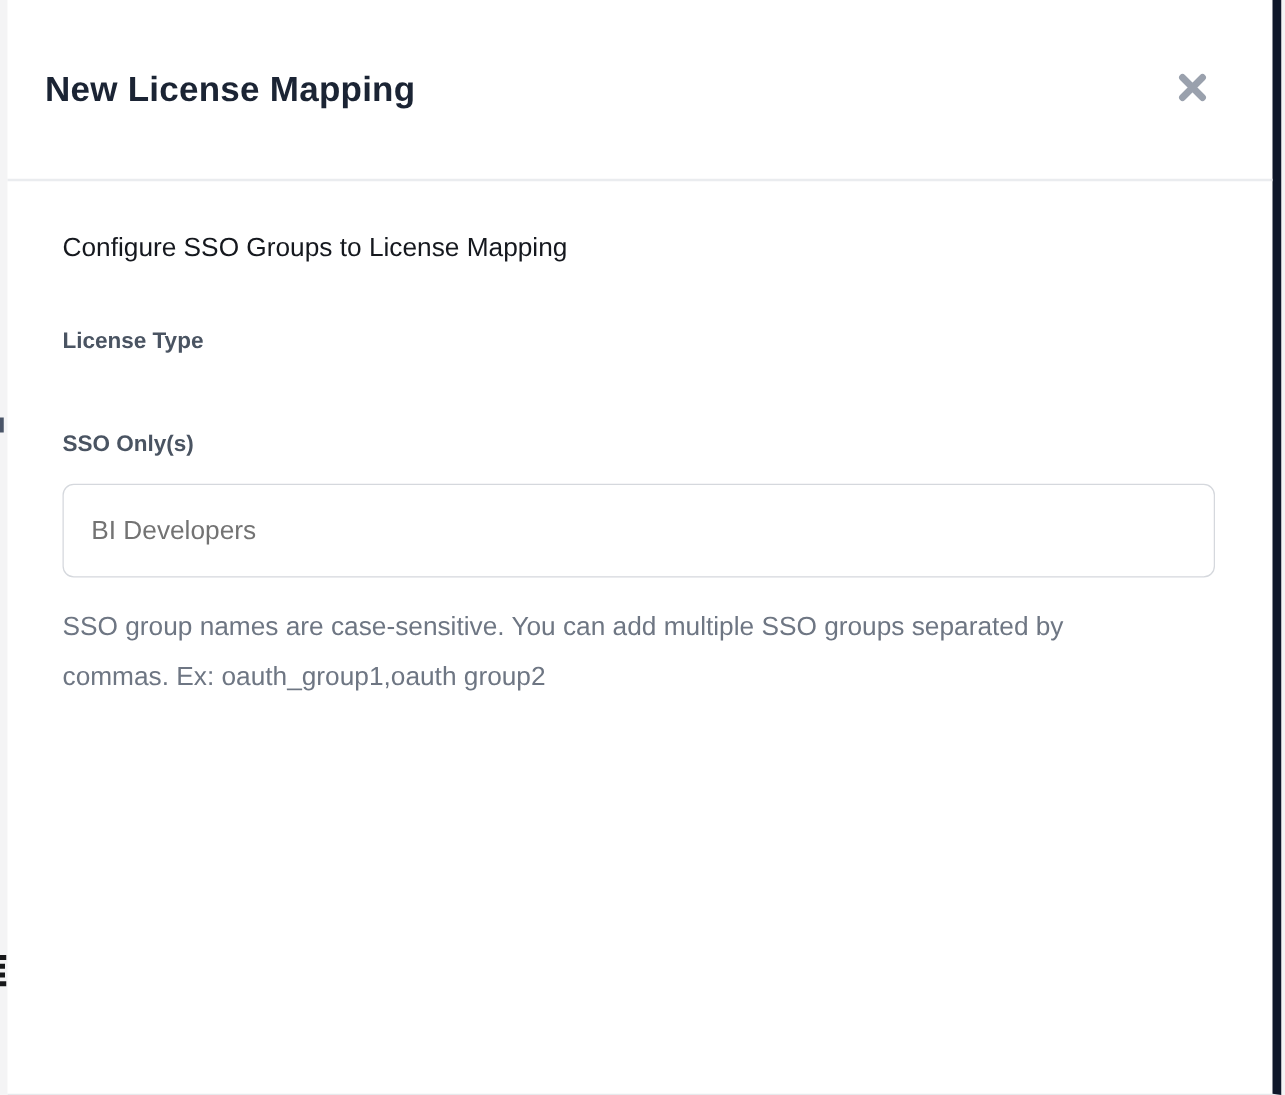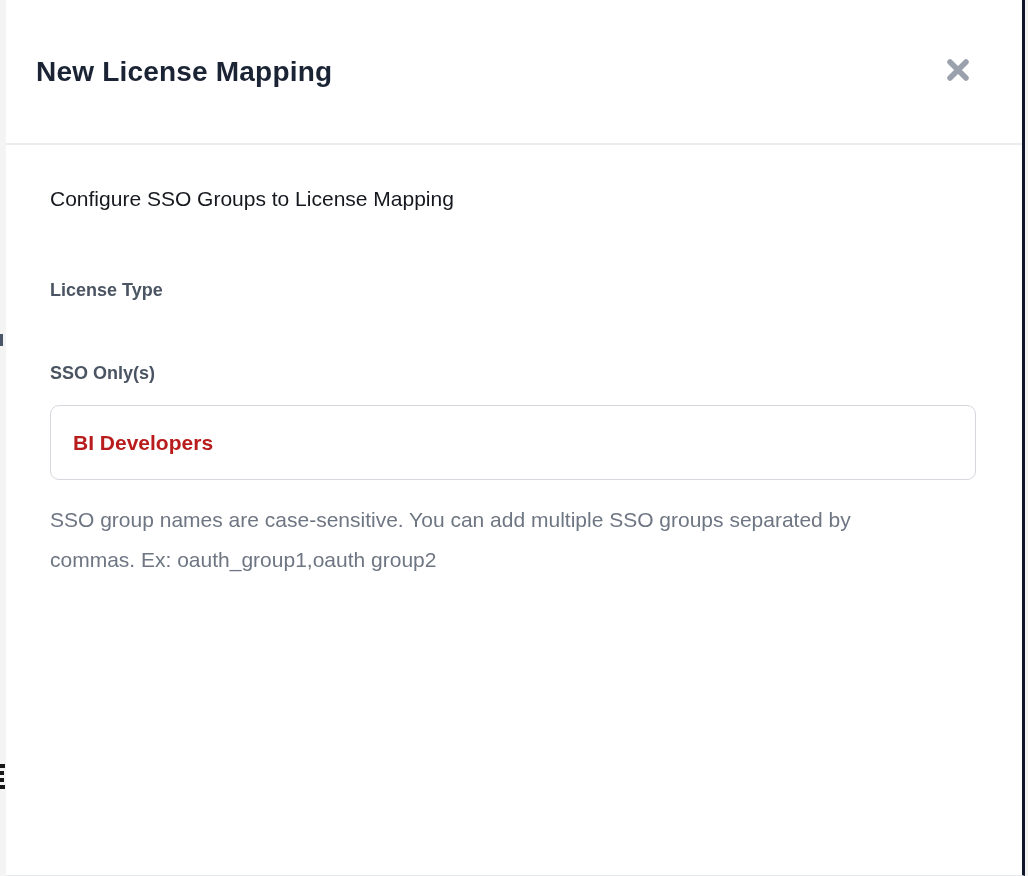--- a/index.html
+++ b/index.html
@@ -18,21 +18,21 @@
   .frag-d1 { top: 764px; }
   .frag-d2 { top: 771px; width: 4px; }
   .frag-d3 { top: 778px; width: 4px; }
   .frag-d4 { top: 785px; }
 
   .modal {
     position: absolute;
     left: 6px; top: 0;
     width: 1019px; height: 876px;
     background: #ffffff;
-    border-right: 3px solid #0f172a;
+    border-right: 7px solid #0f172a;
     border-bottom: 1px solid #e7e9ec;
     z-index: 2;
   }
 
   .modal-header {
     height: 145px;
     border-bottom: 2px solid #eaecef;
     display: flex;
     align-items: center;
     justify-content: space-between;
@@ -56,21 +56,21 @@
     margin-top: 42px;
     font-size: 21px;
     color: #15181e;
   }
 
   .field-label {
     font-size: 18px;
     font-weight: 700;
     color: #4a5462;
   }
-  .label-license { margin-top: 69px; }
+  .label-license { margin-top: 51px; }
   .label-sso { margin-top: 62px; }
 
   .control {
     margin-top: 21px;
     height: 75px;
     width: 100%;
     border: 1px solid #d5d8dd;
     border-radius: 9px;
     background: #ffffff;
     display: flex;
@@ -78,25 +78,24 @@
     padding: 0 24px 0 22px;
     font-size: 21px;
     color: #242b39;
   }
   .select-box { justify-content: space-between; cursor: pointer; }
   .select-box .chevron { flex: 0 0 auto; margin-right: 12px; }
 
   .text-input {
     font-family: "Liberation Sans", "DejaVu Sans", sans-serif;
     font-size: 21px;
-    color: #b91c1c;
+    color: #737373;
     border: none; outline: none;
     width: 100%; height: 100%;
     background: transparent;
-    font-weight: bold;
   }
 
   .helper {
     margin-top: 20px;
     max-width: 835px;
     font-size: 21px;
     line-height: 40px;
     color: #6e7683;
   }
 </style>

